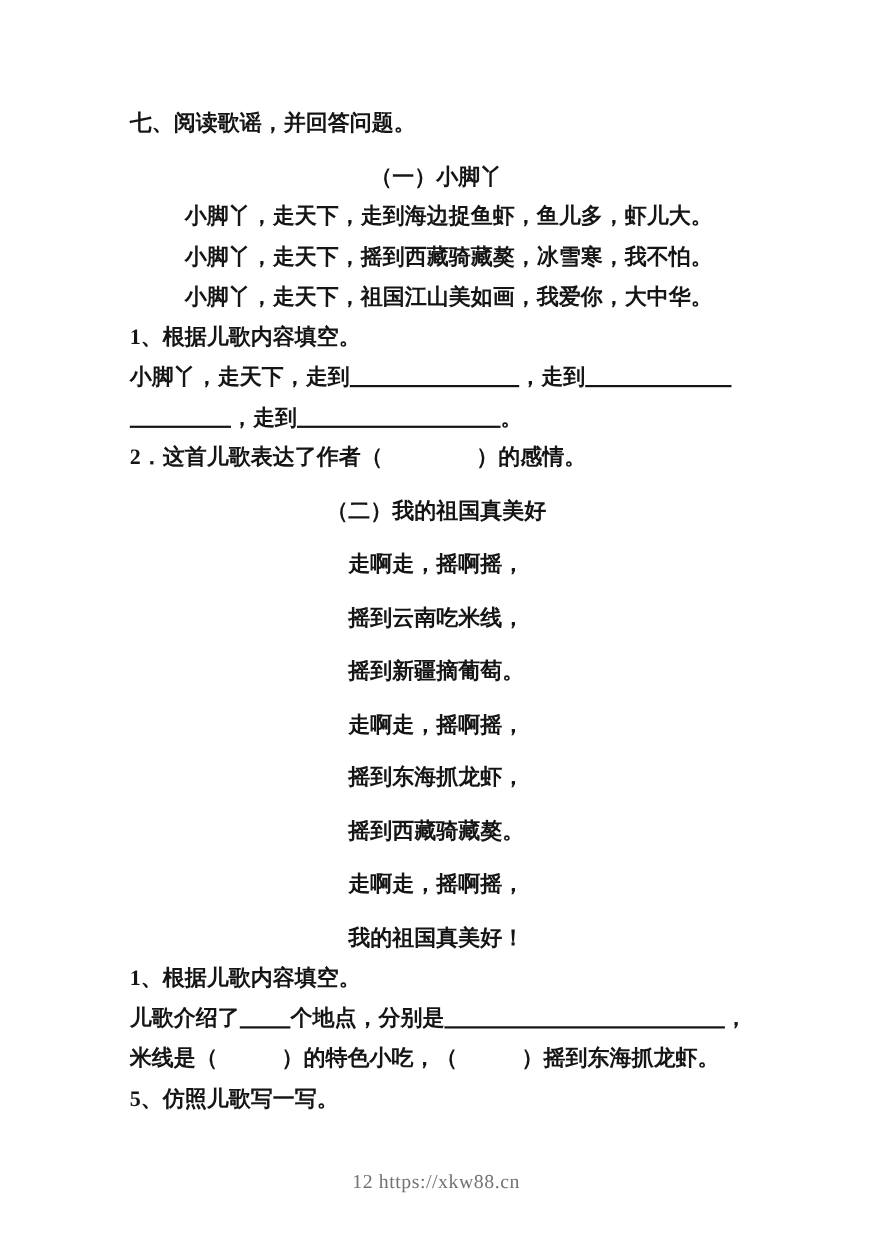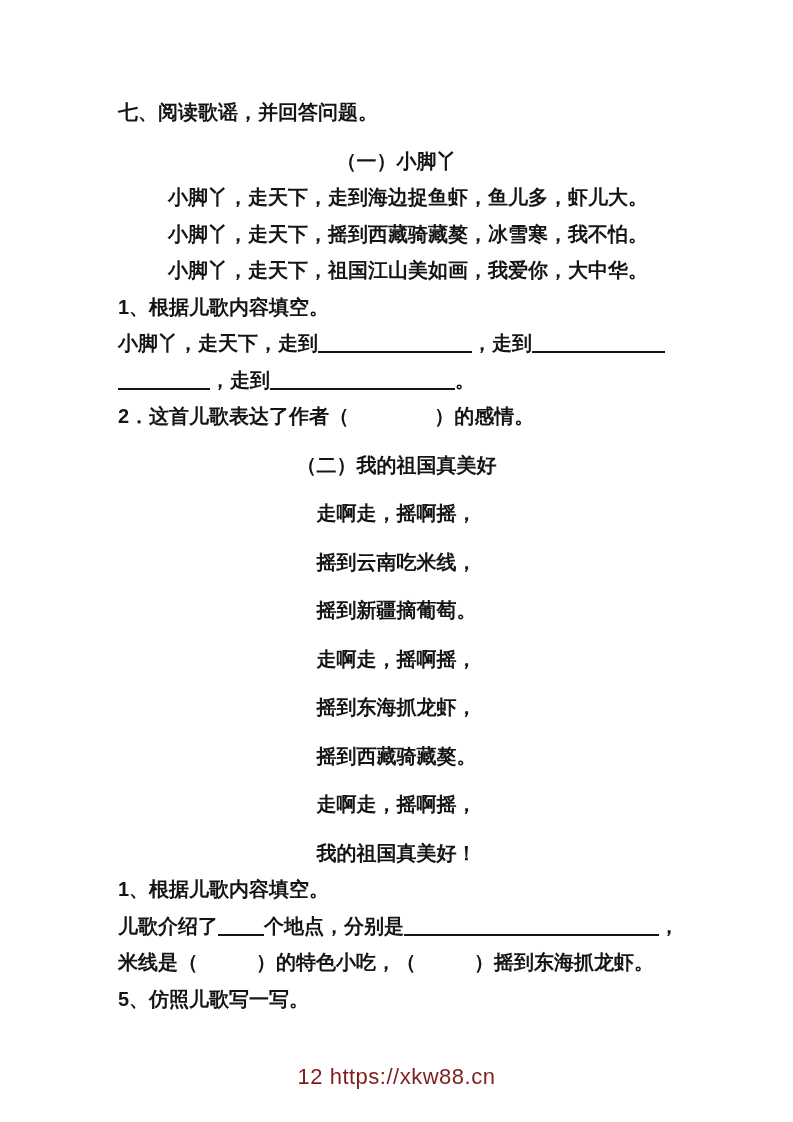--- a/index.html
+++ b/index.html
@@ -1,20 +1,20 @@
 <!DOCTYPE html>
 <html><head>
 <meta charset="utf-8">
 <style>
   html,body{margin:0;padding:0;background:#ffffff;}
   .page{
     position:relative;
     width:793px;height:1122px;
     background:#ffffff;
-    font-family:Liberation Sans, sans-serif;
+    font-family:Liberation Serif, serif;
     font-weight:700;
     color:#151515;
     font-size:20px;
     overflow:hidden;
   }
   .content{position:absolute;left:118px;top:94px;width:557px;}
   .line{height:36.5px;line-height:36.5px;white-space:nowrap;}
   .center{text-align:center;margin-top:12px;}
   .indent{padding-left:50px;}
   .blank{
@@ -23,22 +23,22 @@
     vertical-align:-3px;
   }
   .gap{display:inline-block;}
   .w154{width:154px}.w133{width:133px}.w92{width:92px}.w185{width:185px}
   .w85{width:85px}.w46{width:46px}.w255{width:255px}.w58{width:58px}
   .w122{width:122px}.w98{width:98px}
   .footer{
     position:absolute;left:0;right:0;top:1064px;
     text-align:center;
     font-weight:400;
-    font-size:22px;
-    color:#7f1d1d;
+    font-size:18px;
+    color:#737373;
     letter-spacing:0.5px;
   }
 </style>
 </head>
 <body>
 
 <div class="page">
   <div class="content">
 
     <div class="line">七、阅读歌谣，并回答问题。</div>

